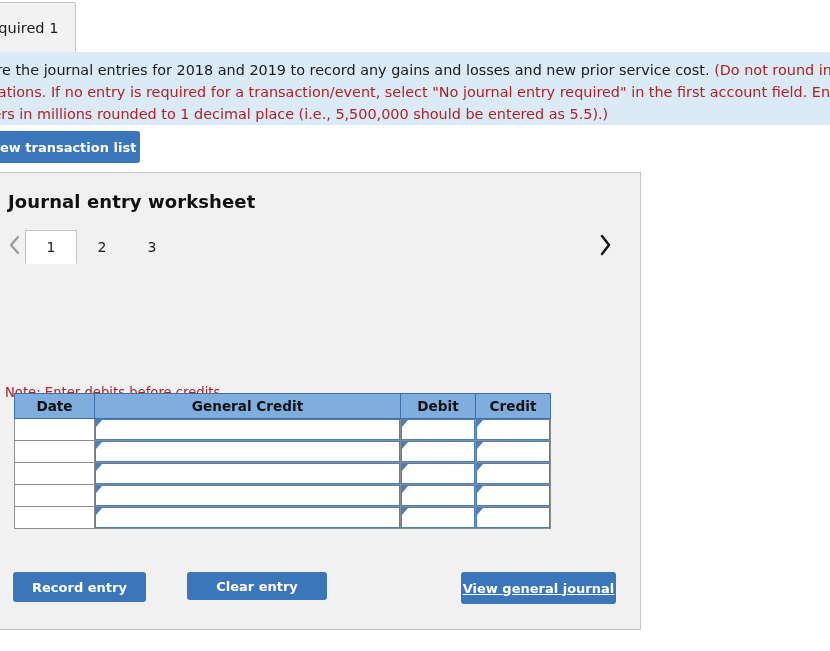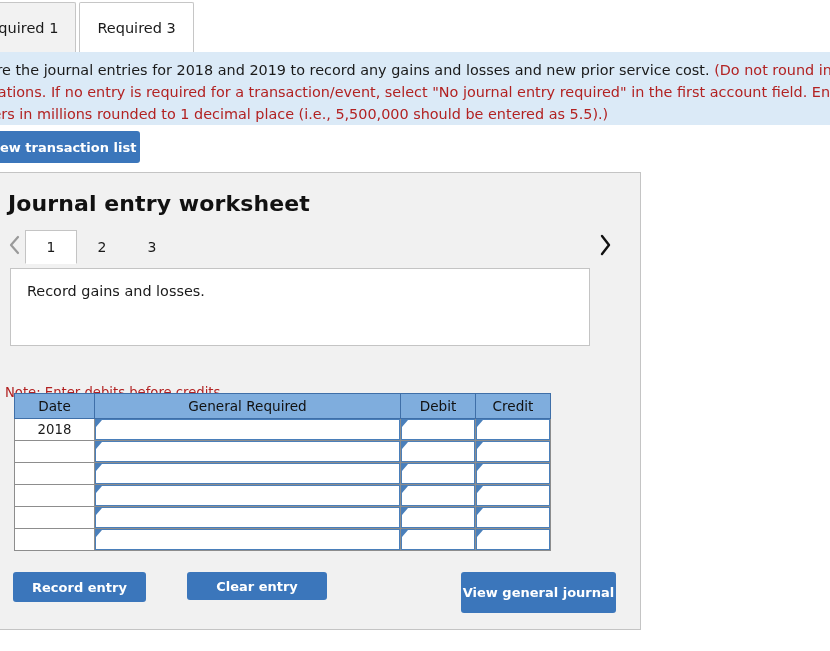--- a/index.html
+++ b/index.html
@@ -110,21 +110,21 @@
     width: 665px;
     height: 458px;
     background: #f1f1f1;
     border: 1px solid #c4c4c4;
     box-sizing: border-box;
   }
   .panel-title {
     position: absolute;
     left: 31px;
     top: 18px;
-    font-size: 22px;
+    font-size: 18px;
     font-weight: bold;
     color: #111111;
     letter-spacing: 0.1px;
   }
 
   
   .pager {
     position: absolute;
     left: 24px;
     top: 55px;
@@ -197,21 +197,21 @@
     left: 37px;
     top: 220px;
     width: 536px;
     border-collapse: collapse;
     table-layout: fixed;
   }
   .jtable th {
     background: #7faddd;
     border: 1px solid #3f6fa8;
     font-size: 13.6px;
-    font-weight: normal;
+    font-weight: bold;
     color: #111111;
     height: 21px;
     padding: 1px 0 2px 0;
     text-align: center;
   }
   .jtable td {
     border: 1px solid #8d8d8d;
     height: 21px;
     padding: 0;
     background: #ffffff;
@@ -262,34 +262,32 @@
     left: 210px;
     top: 399px;
     width: 140px;
     height: 28px;
   }
   .btn-viewgj {
     position: absolute;
     left: 484px;
     top: 399px;
     width: 155px;
-    height: 41px;
+    height: 32px;
+    text-decoration: underline;
   }
 </style>
 </head>
 <body>
 
 <div id="root">
 
   <div class="tabstrip">
     <div class="tab">
       <span>Required 1</span>
-    </div>
-    <div class="tab active">
-      <span>Required 3</span>
     </div>
   </div>
 
   <div class="banner">
     <div class="banner-text">
       <div class="banner-line"><span>repare the journal entries for 2018 and 2019 to record any gains and losses and new prior service cost. </span><span class="red">(Do not round interme</span></div>
       <div class="banner-line red">alculations. If no entry is required for a transaction/event, select "No journal entry required" in the first account field. Enter you</div>
       <div class="banner-line red">nswers in millions rounded to 1 decimal place (i.e., 5,500,000 should be entered as 5.5).)</div>
     </div>
   </div>
@@ -319,55 +317,40 @@
         <span>3</span>
       </div>
 
       <div class="chev chev-right">
         <svg width="16" height="24" viewBox="0 0 16 24" aria-hidden="true">
           <polyline points="5,3 12,12 5,21" fill="none" stroke="#111111" stroke-width="2.4" stroke-linecap="round" stroke-linejoin="round"></polyline>
         </svg>
       </div>
     </div>
 
-    <div class="prompt">
-      <span>Record gains and losses.</span>
-    </div>
 
     <div class="note">Note: Enter debits before credits.</div>
 
     <table class="jtable">
       <colgroup>
         <col class="col-date">
           <col class="col-gj">
           <col class="col-debit">
           <col class="col-credit">
       </colgroup>
       <thead>
         <tr>
           <th>Date</th>
-          <th>General Required</th>
+          <th>General Credit</th>
           <th>Debit</th>
           <th>Credit</th>
         </tr>
       </thead>
       <tbody>
         <tr>
-          <td class="date-cell">2018</td>
-          <td class="cell-pad">
-            <div class="inputwrap"></div>
-          </td>
-          <td class="cell-pad">
-            <div class="inputwrap"></div>
-          </td>
-          <td class="cell-pad">
-            <div class="inputwrap"></div>
-          </td>
-        </tr>
-        <tr>
           <td class="date-cell"></td>
           <td class="cell-pad">
             <div class="inputwrap"></div>
           </td>
           <td class="cell-pad">
             <div class="inputwrap"></div>
           </td>
           <td class="cell-pad">
             <div class="inputwrap"></div>
           </td>

